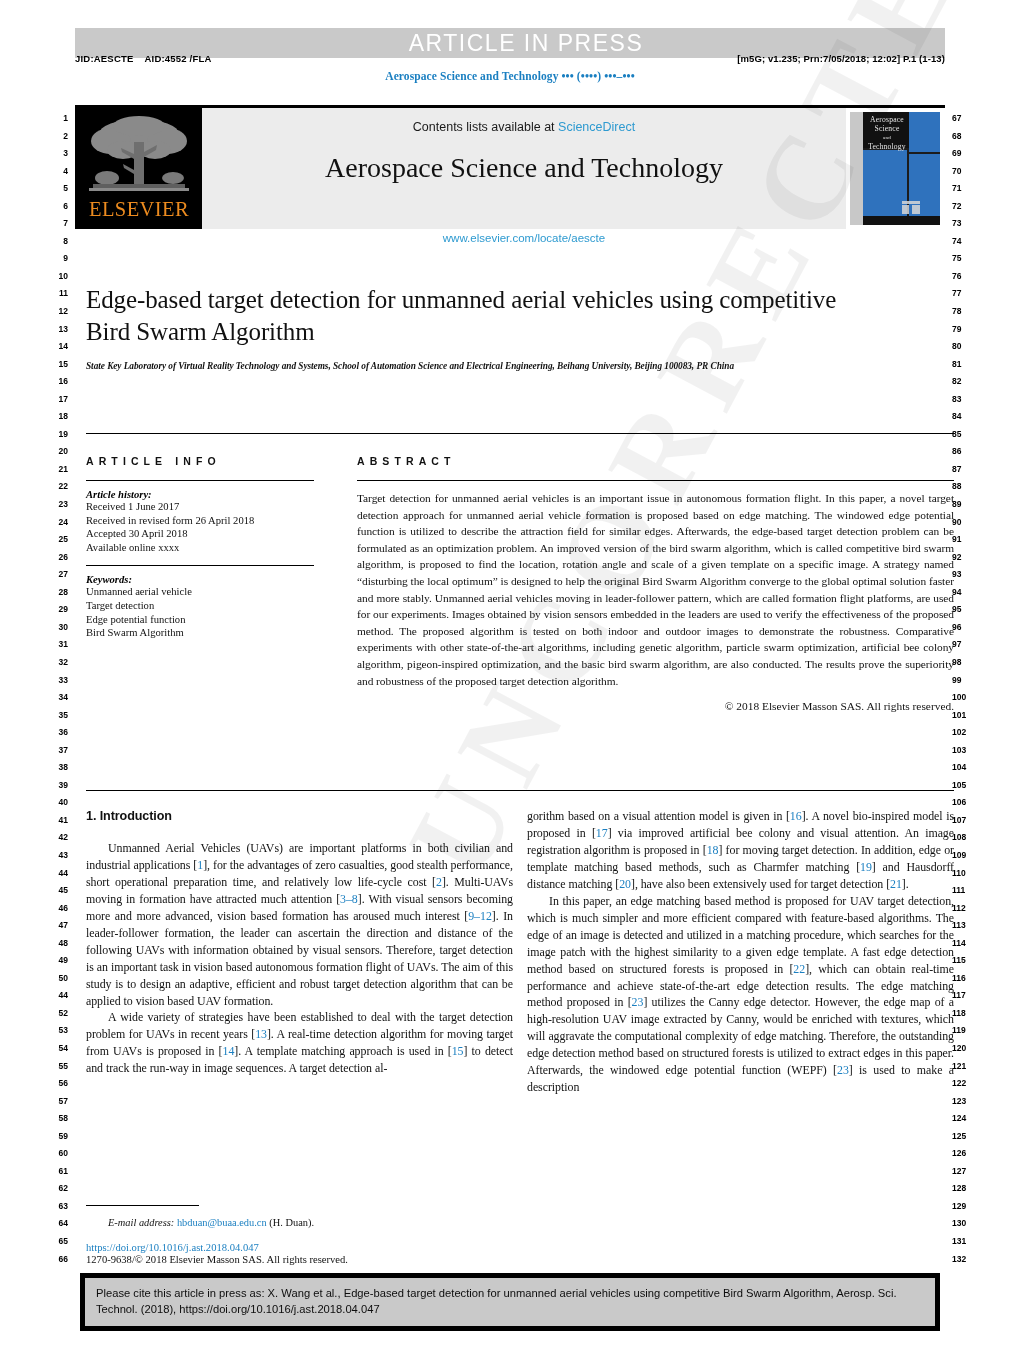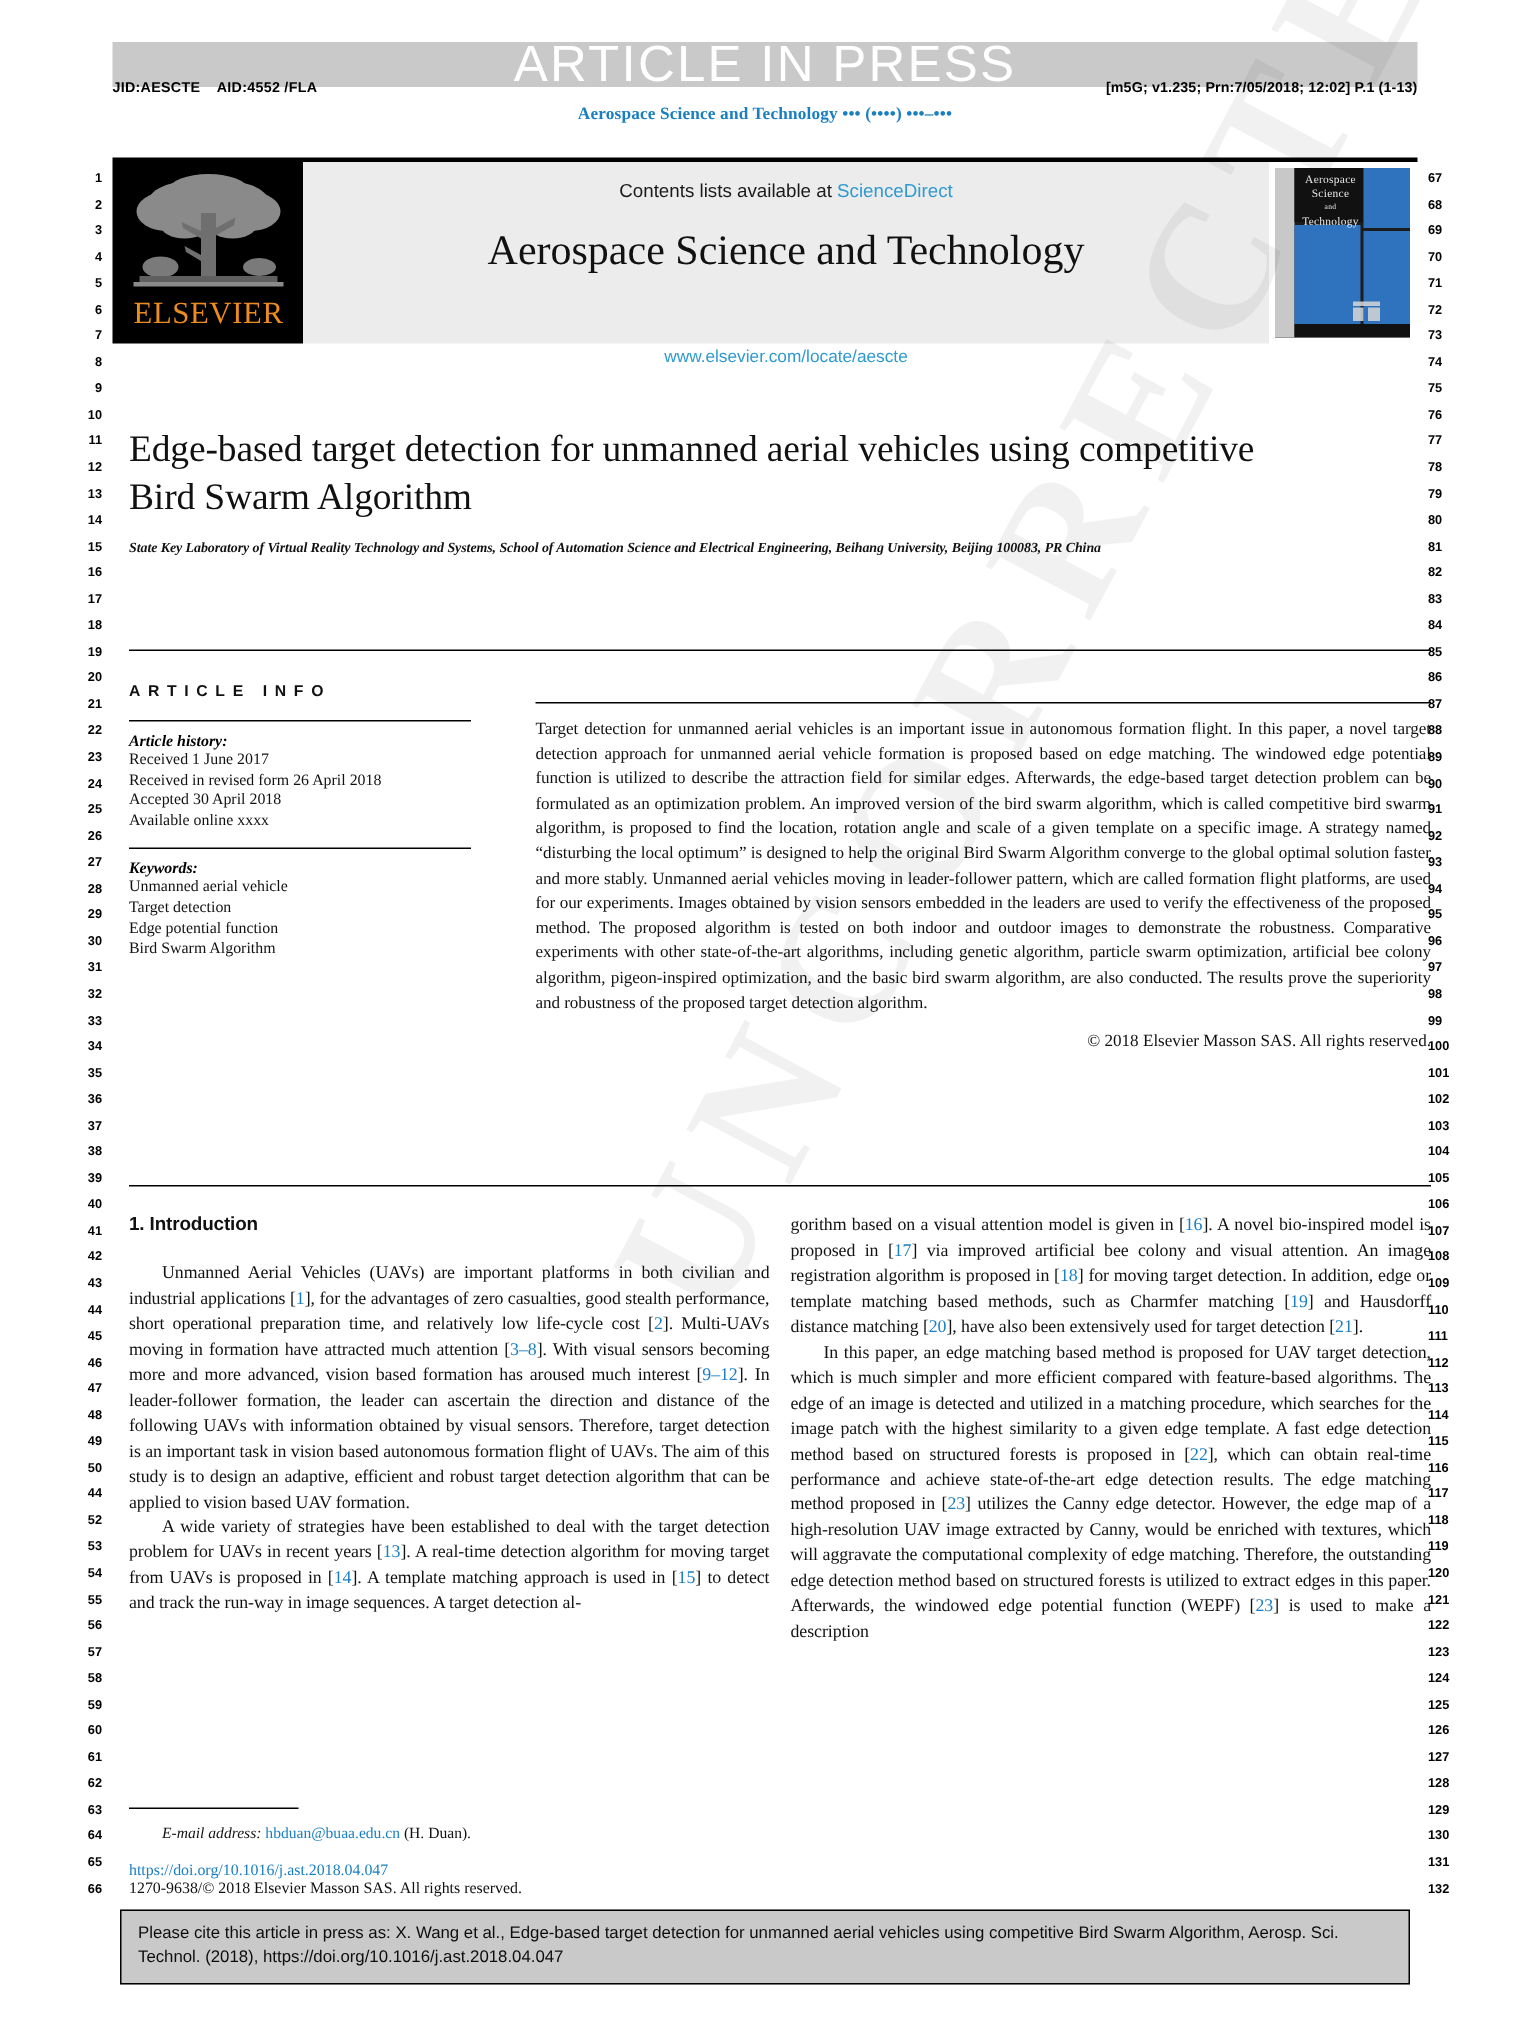--- a/index.html
+++ b/index.html
@@ -23,25 +23,25 @@
 
   
   .aip-banner {
     position: absolute;
     left: 75px; top: 28px;
     width: 870px; height: 30px;
     background: #c9c9c9;
   }
   .aip-text {
     position: absolute;
-    left: 0; top: 0;
+    left: 16px; top: 0;
     width: 870px;
     text-align: center;
     font-family: "Liberation Sans", sans-serif;
-    font-size: 34px;
+    font-size: 23px;
     letter-spacing: 1.5px;
     color: #ffffff;
     line-height: 30px;
     font-weight: 400;
   }
 
   
   .jid-line {
     position: absolute;
     left: 75px; top: 53px;
@@ -341,21 +341,21 @@
     margin-top: 1px;
   }
 
   
   .cite-box {
     position: absolute;
     left: 80px; top: 1273px;
     width: 860px;
     box-sizing: border-box;
     background: #c9c9c9;
-    border: 1px solid #000000;
+    border: 5px solid #000000;
     padding: 8px 11px 9px 11px;
     font-family: "Liberation Sans", sans-serif;
     font-size: 11.2px;
     line-height: 15.5px;
     color: #0d0d0d;
   }
 
   
   .watermark {
     position: absolute;
@@ -604,20 +604,21 @@
     <div class="hist-line">Available online xxxx</div>
     <div class="hist-rule"></div>
     <div class="kw-title">Keywords:</div>
     <div class="kw-line">Unmanned aerial vehicle</div>
     <div class="kw-line">Target detection</div>
     <div class="kw-line">Edge potential function</div>
     <div class="kw-line">Bird Swarm Algorithm</div>
   </div>
 
   <div class="abs-col">
+    <div class="sec-label">ABSTRACT</div>
     <div class="sec-rule abs"></div>
     <div class="abs-body">Target detection for unmanned aerial vehicles is an important issue in autonomous formation flight. In this paper, a novel target detection approach for unmanned aerial vehicle formation is proposed based on edge matching. The windowed edge potential function is utilized to describe the attraction field for similar edges. Afterwards, the edge-based target detection problem can be formulated as an optimization problem. An improved version of the bird swarm algorithm, which is called competitive bird swarm algorithm, is proposed to find the location, rotation angle and scale of a given template on a specific image. A strategy named “disturbing the local optimum” is designed to help the original Bird Swarm Algorithm converge to the global optimal solution faster and more stably. Unmanned aerial vehicles moving in leader-follower pattern, which are called formation flight platforms, are used for our experiments. Images obtained by vision sensors embedded in the leaders are used to verify the effectiveness of the proposed method. The proposed algorithm is tested on both indoor and outdoor images to demonstrate the robustness. Comparative experiments with other state-of-the-art algorithms, including genetic algorithm, particle swarm optimization, artificial bee colony algorithm, pigeon-inspired optimization, and the basic bird swarm algorithm, are also conducted. The results prove the superiority and robustness of the proposed target detection algorithm.</div>
     <div class="abs-copy">© 2018 Elsevier Masson SAS. All rights reserved.</div>
   </div>
 
   <div class="rule-thin-b"></div>
 
   <div class="watermark">UNCORRECTED PROOF</div>
 
   <div class="col left">

